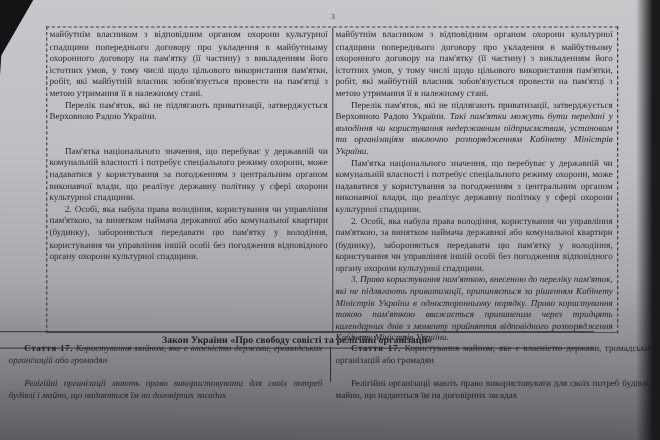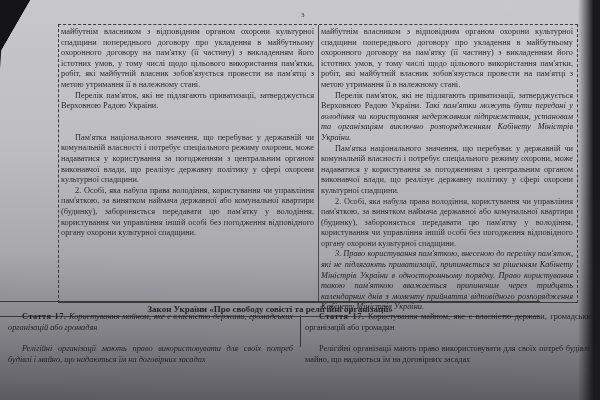--- a/index.html
+++ b/index.html
@@ -21,21 +21,21 @@
   }
   .shade-right {
     position:absolute; right:0; top:0; width:22px; height:400px;
     background:linear-gradient(90deg,transparent 0,#1a1a1d 70%);
   }
   .page-num {
     position:absolute; left:301px; top:11px; font-size:7px; color:#333;
   }
   .table {
     position:absolute; left:42px; top:24px; width:518px; height:277px;
-    border:1px dashed #3a3a3a; border-bottom:1px solid #3a3a3a;margin-left:16px;
+    border:1px dashed #3a3a3a; border-bottom:1px solid #3a3a3a;
   }
   .col {
     position:absolute; top:2px; font-size:8.3px; line-height:10.6px; color:#2a2a2e;
     text-align:justify;
   }
   .col.left { left:2px; width:253px; }
   .col.right { left:262px; width:252px; }
   .divider {
     position:absolute; left:259px; top:0; bottom:0; width:1px; background:#4a4a4e;
   }

